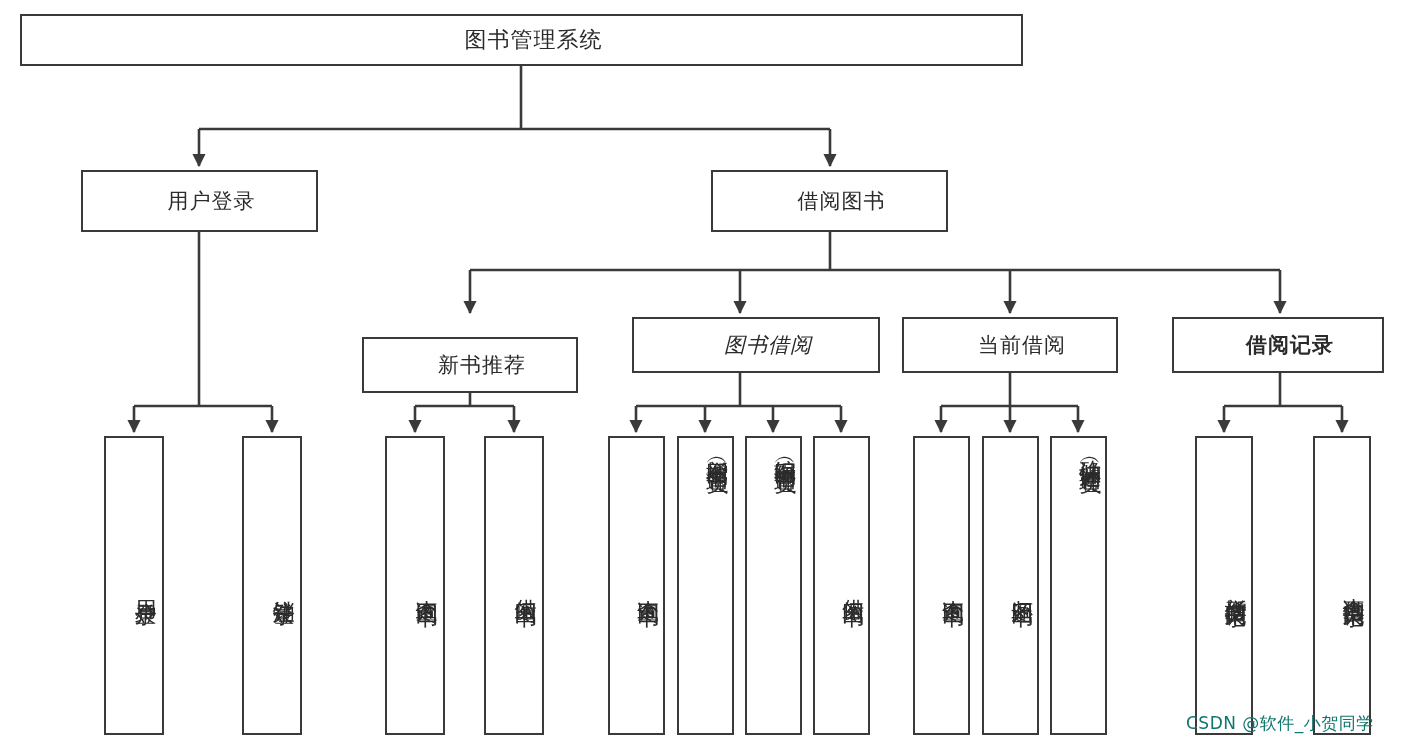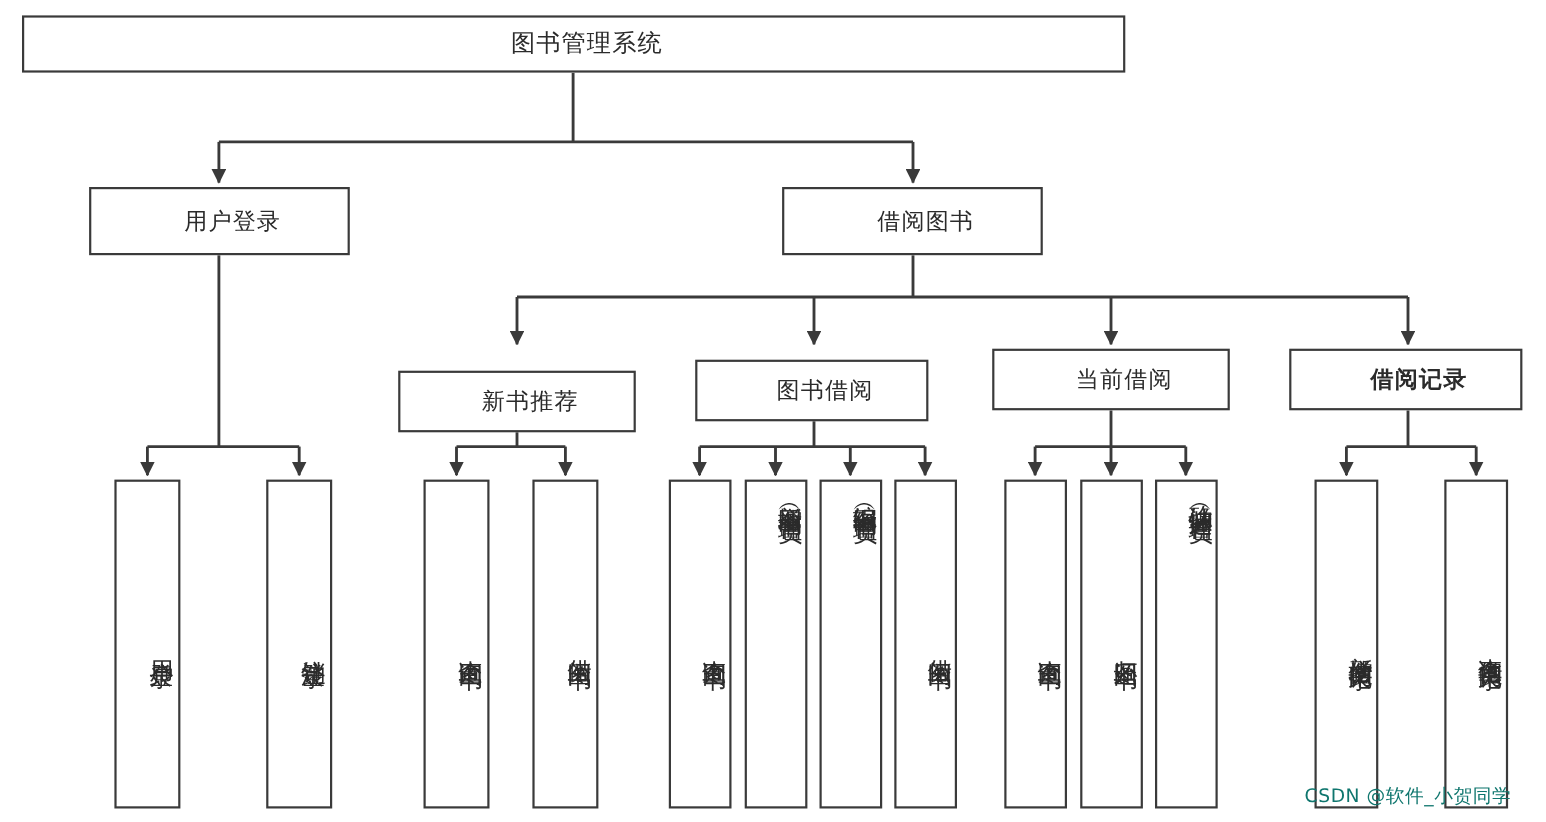--- a/index.html
+++ b/index.html
@@ -88,21 +88,21 @@
   <div class="node h" style="left:81px;top:170px;width:237px;height:62px;">
     <span class="lbl">用户登录</span>
   </div>
   <div class="node h" style="left:711px;top:170px;width:237px;height:62px;">
     <span class="lbl">借阅图书</span>
   </div>
 
   <div class="node h" style="left:362px;top:317px;width:216px;height:56px;margin-top:20px;">
     <span class="lbl">新书推荐</span>
   </div>
-  <div class="node h" style="left:632px;top:327px;width:212px;height:56px;">
+  <div class="node h" style="left:632px;top:317px;width:248px;height:56px;font-style:italic;">
     <span class="lbl">图书借阅</span>
   </div>
   <div class="node h" style="left:902px;top:317px;width:216px;height:56px;text-align:center;">
     <span class="lbl">当前借阅</span>
   </div>
   <div class="node h" style="left:1172px;top:317px;width:212px;height:56px;font-weight:bold;">
     <span class="lbl">借阅记录</span>
   </div>
 
   <div class="node v mid" style="left:104px;top:436px;width:60px;height:299px;">

